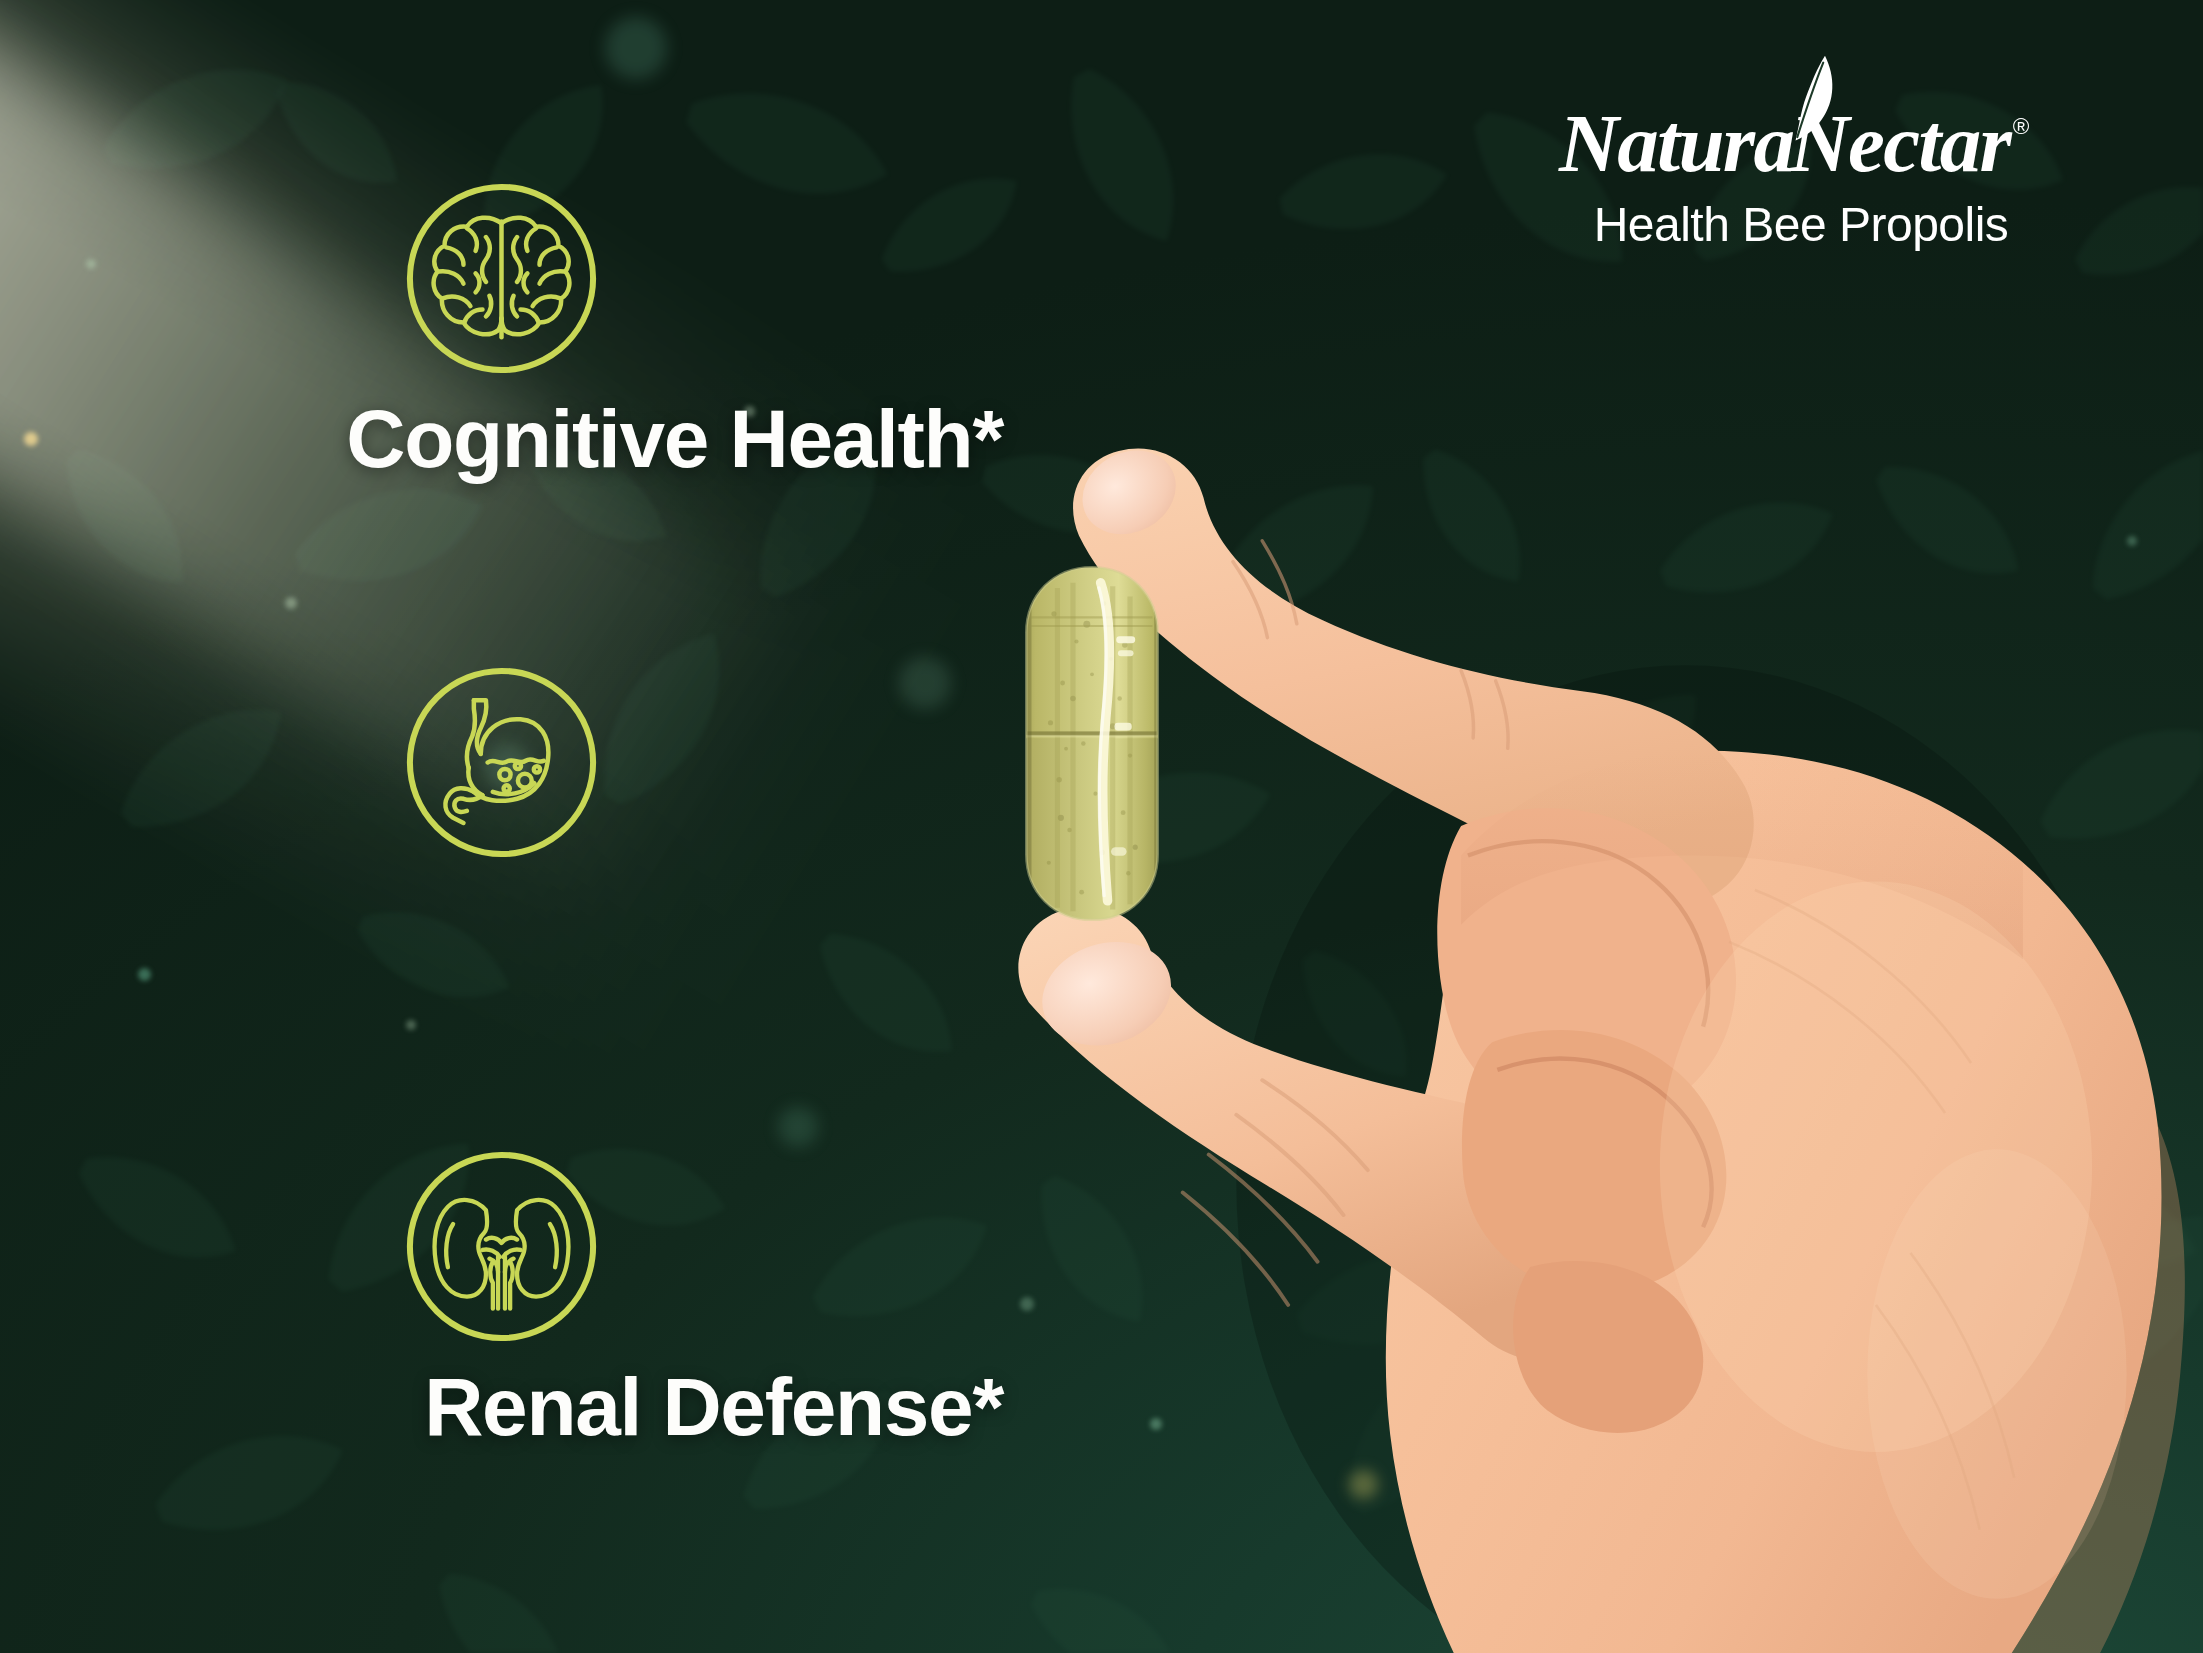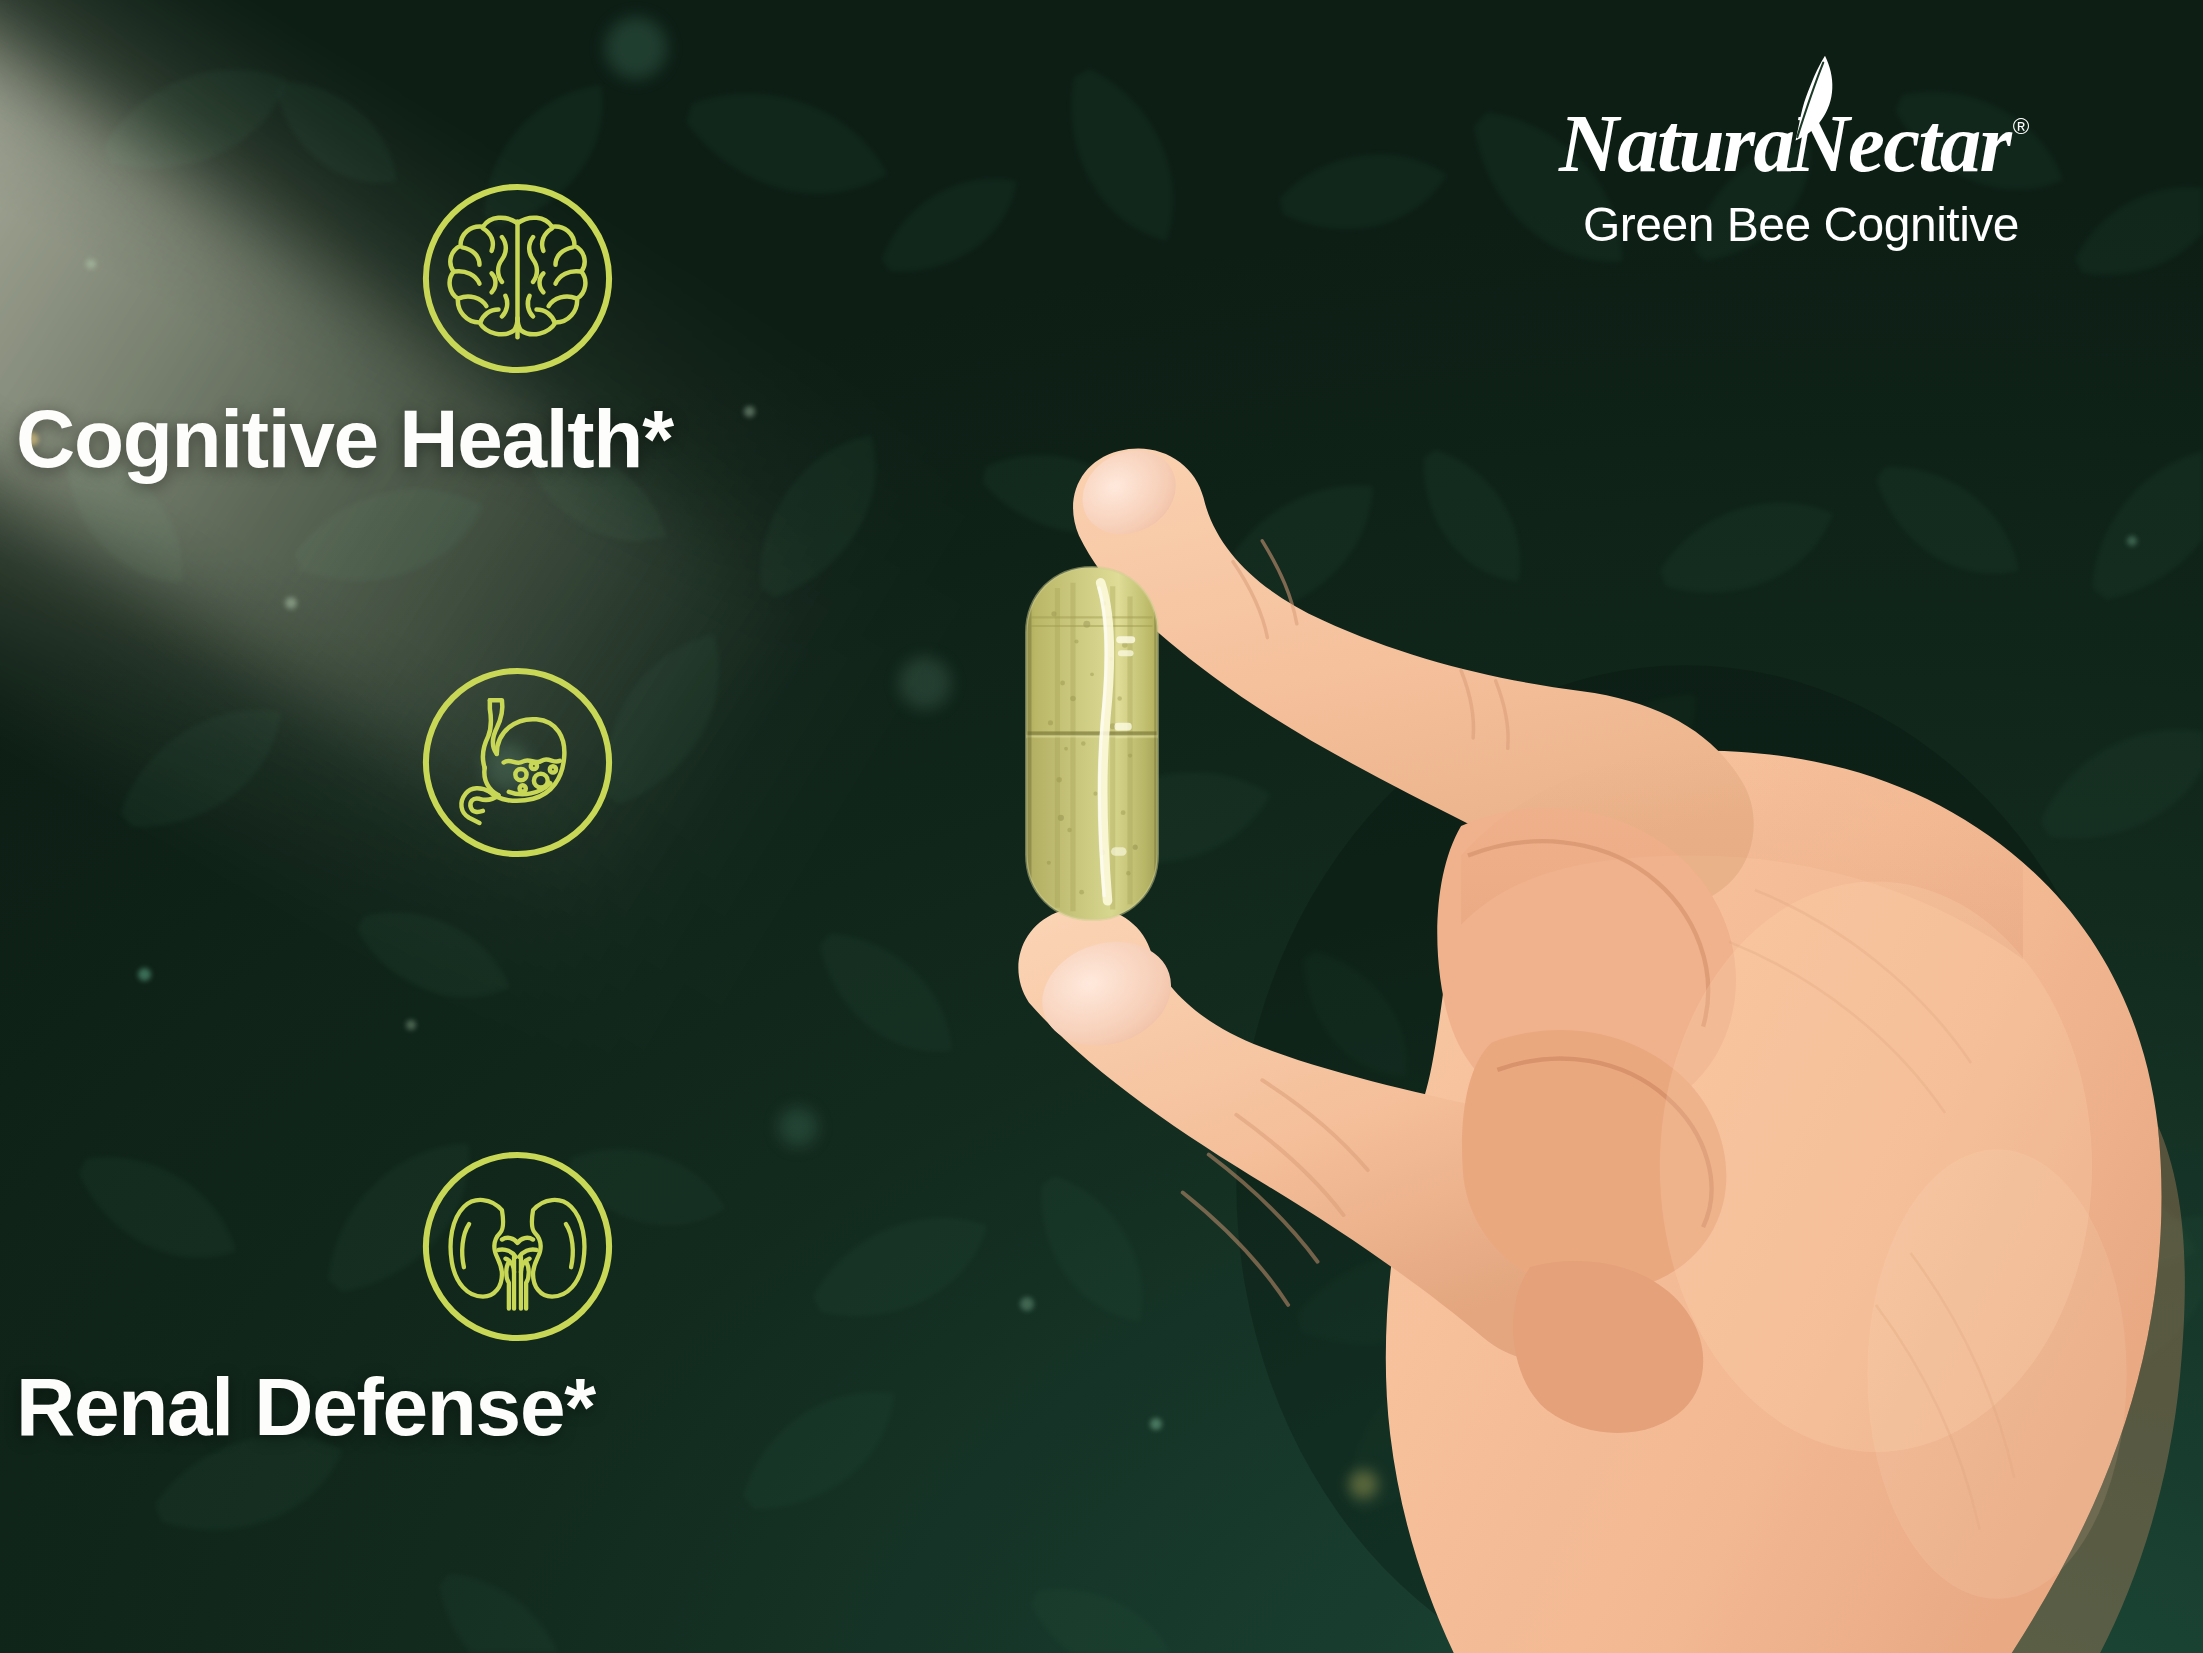--- a/index.html
+++ b/index.html
@@ -56,22 +56,22 @@
   .bokeh.soft{filter:blur(7.8px);}
 
   
   .benefits{
     position:absolute;
     left:0;top:0;
     width:1003px;height:1653px;
   }
   .benefit{
     position:absolute;
-    left:16px;width:1003px;
-    text-align:left;
+    left:0;width:1003px;
+    text-align:right;
   }
   .benefit-1{top:180px;}
   .benefit-2{top:664px;}
   .benefit-3{top:1148px;}
 
   .icon-circle{
     width:197px;height:197px;
     margin:0 auto;
     display:block;
   }
@@ -367,21 +367,21 @@
       <span class="wm-part wm-nectar">Nectar</span>
       <span class="wm-reg">®</span>
       <span class="wm-leaf">
         <svg viewBox="0 0 62 104" xmlns="http://www.w3.org/2000/svg">
           <path d="M46 2 C58 26 58 54 42 76 C34 88 22 96 12 100
                    C16 84 18 66 24 50 C30 34 37 16 46 2 Z" fill="#ffffff"></path>
           <path d="M44 10 C36 30 28 52 14 96" fill="none" stroke="#1d3a28" stroke-width="2.4" stroke-linecap="round"></path>
         </svg>
       </span>
     </div>
-    <div class="brand-tagline">Green Bee Cognitive</div>
+    <div class="brand-tagline">Health Bee Propolis</div>
   </div>
 
   <div class="hand-wrap">
     <svg viewBox="0 0 1460 1460" xmlns="http://www.w3.org/2000/svg">
       <defs>
         <linearGradient id="skinMain" x1="0" y1="0" x2="1" y2="0.6">
           <stop offset="0%" stop-color="#f7c9a6"></stop>
           <stop offset="35%" stop-color="#f6c09a"></stop>
           <stop offset="70%" stop-color="#f2b892"></stop>
           <stop offset="100%" stop-color="#e8a983"></stop>

